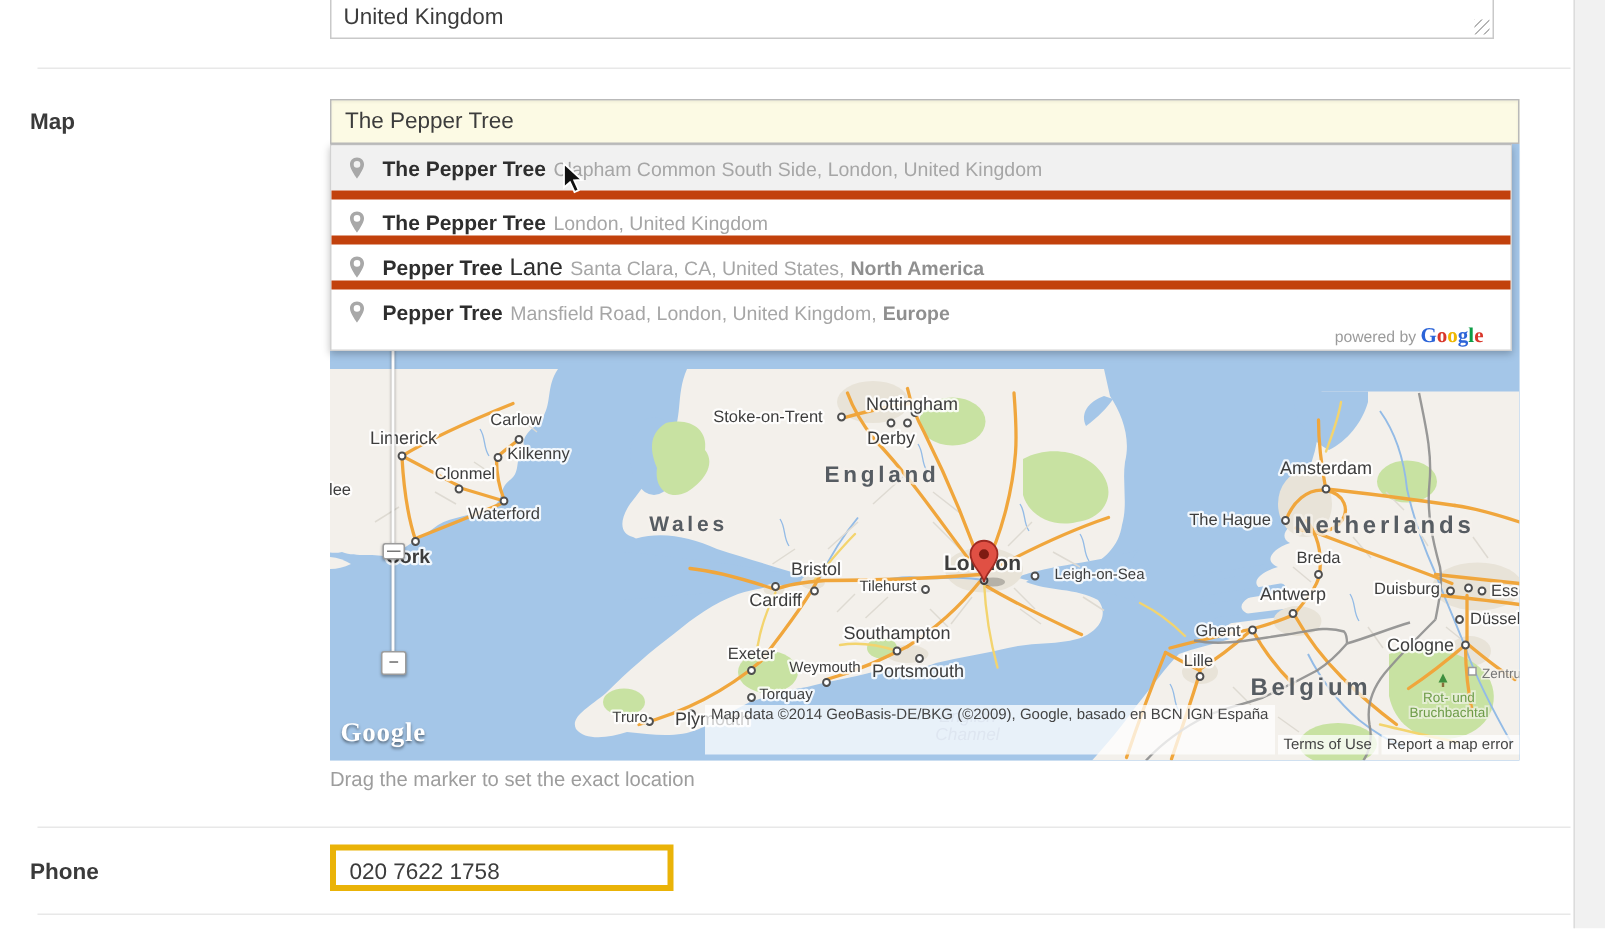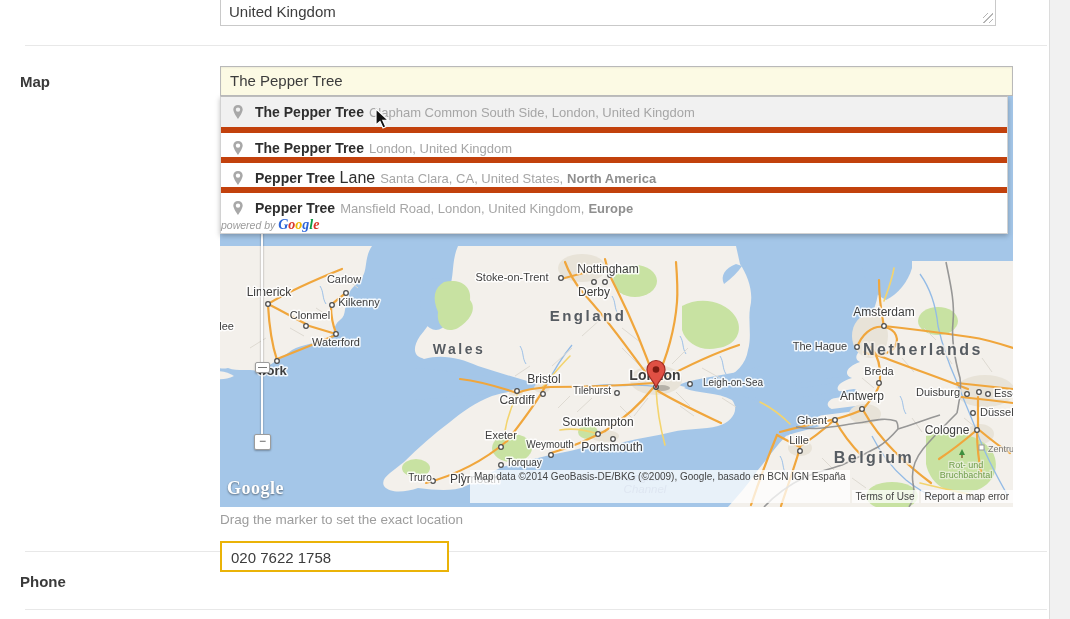--- a/index.html
+++ b/index.html
@@ -22,22 +22,22 @@
   .field-label { position:absolute; left:20px; width:178px; text-align:left;
     font-size:15px; font-weight:bold; color:#3a3a3a; }
   #map-label { top:73px; }
   #phone-label { top:573px; }
 
   .map-input { position:absolute; left:220px; top:66px; width:793px; height:30px;
     background:#fcfae4; border:1px solid #b9b9b9; z-index:6;
     box-shadow:inset 0 1px 2px rgba(0,0,0,.06); }
   .map-input .val { position:absolute; left:9px; top:5px; font-size:15px; color:#3c3c3c; }
 
-  .phone-input { position:absolute; left:220px; top:541px; width:229px; height:31px;
-    background:#fff; border:2px solid #eab308; }
+  .phone-input { position:absolute; left:220px; top:563px; width:229px; height:31px;
+    background:#fff; border:4px solid #eab308; }
   .phone-input .val { position:absolute; left:9px; top:6px; font-size:15px; color:#3c3c3c; }
 
   .help-text { position:absolute; left:220px; top:512px; font-size:13.5px;
     color:#9d9d9d; }
 
   
   .map-wrap { position:absolute; left:220px; top:96px; width:793px; height:411px;
     background:#a4c6e8; overflow:hidden; z-index:1; }
   .map-wrap svg { position:absolute; left:0; top:0; display:block; }
 
@@ -74,22 +74,22 @@
     box-shadow:0 2px 5px rgba(0,0,0,.25); }
   .pac-item { position:relative; height:30px; line-height:30px; padding-left:34px;
     white-space:nowrap; overflow:hidden; cursor:pointer; }
   .pac-item + .pac-item { border-top:6px solid #c2410c; }
   .pac-item.hovered { background:#f1f1f1; }
   .pac-item .pin { position:absolute; left:11px; top:7px; }
   .pac-main { font-size:14px; font-weight:bold; color:#2e2e2e; }
   .pac-main-suffix { font-size:16px; color:#2e2e2e; }
   .pac-sec { font-size:13px; color:#a6a6a6; margin-left:5px; }
   .pac-sec-b { font-size:13px; font-weight:bold; color:#8f8f8f; margin-left:4px; }
-  .pac-footer { height:16px; line-height:15px; text-align:left; padding-right:18px;
-    font-size:10.5px; color:#9b9b9b;font-style:italic; }
+  .pac-footer { height:16px; line-height:15px; text-align:right; padding-right:18px;
+    font-size:10.5px; color:#9b9b9b; }
   .g-logo { font-family:"Liberation Serif",serif; font-weight:bold; font-size:14px; letter-spacing:0; }
 
   .cursor { position:absolute; left:375px; top:108px; z-index:9; }
 </style>
 </head>
 <body>
 
 <div class="right-gutter"></div>
 
 <div class="country-box">

